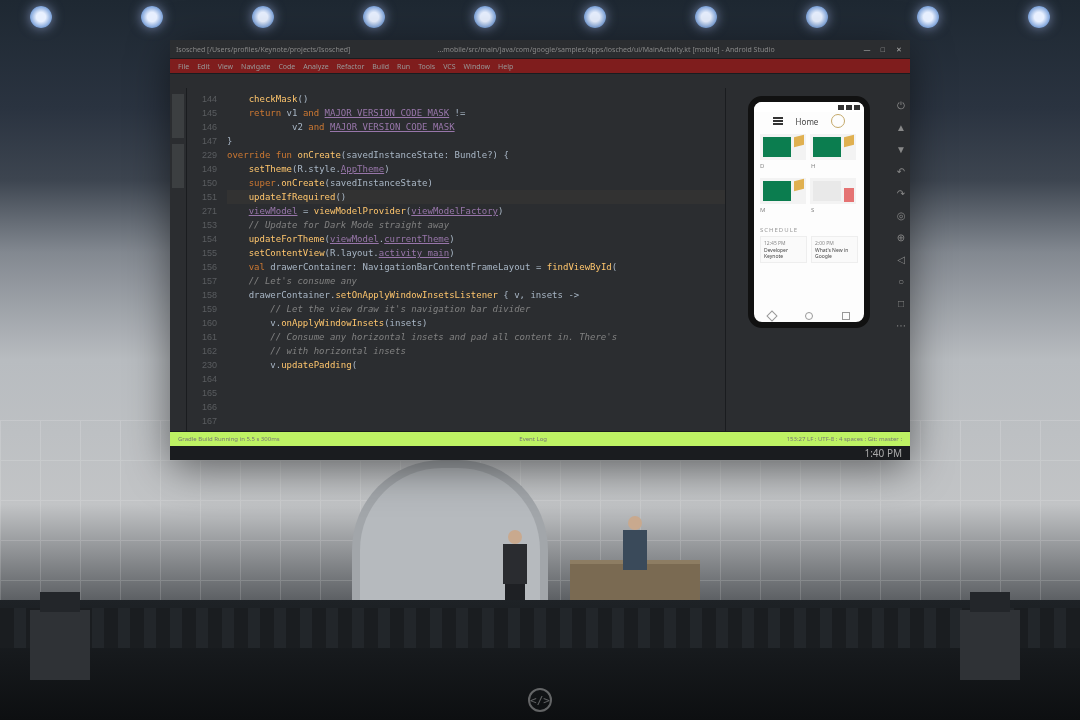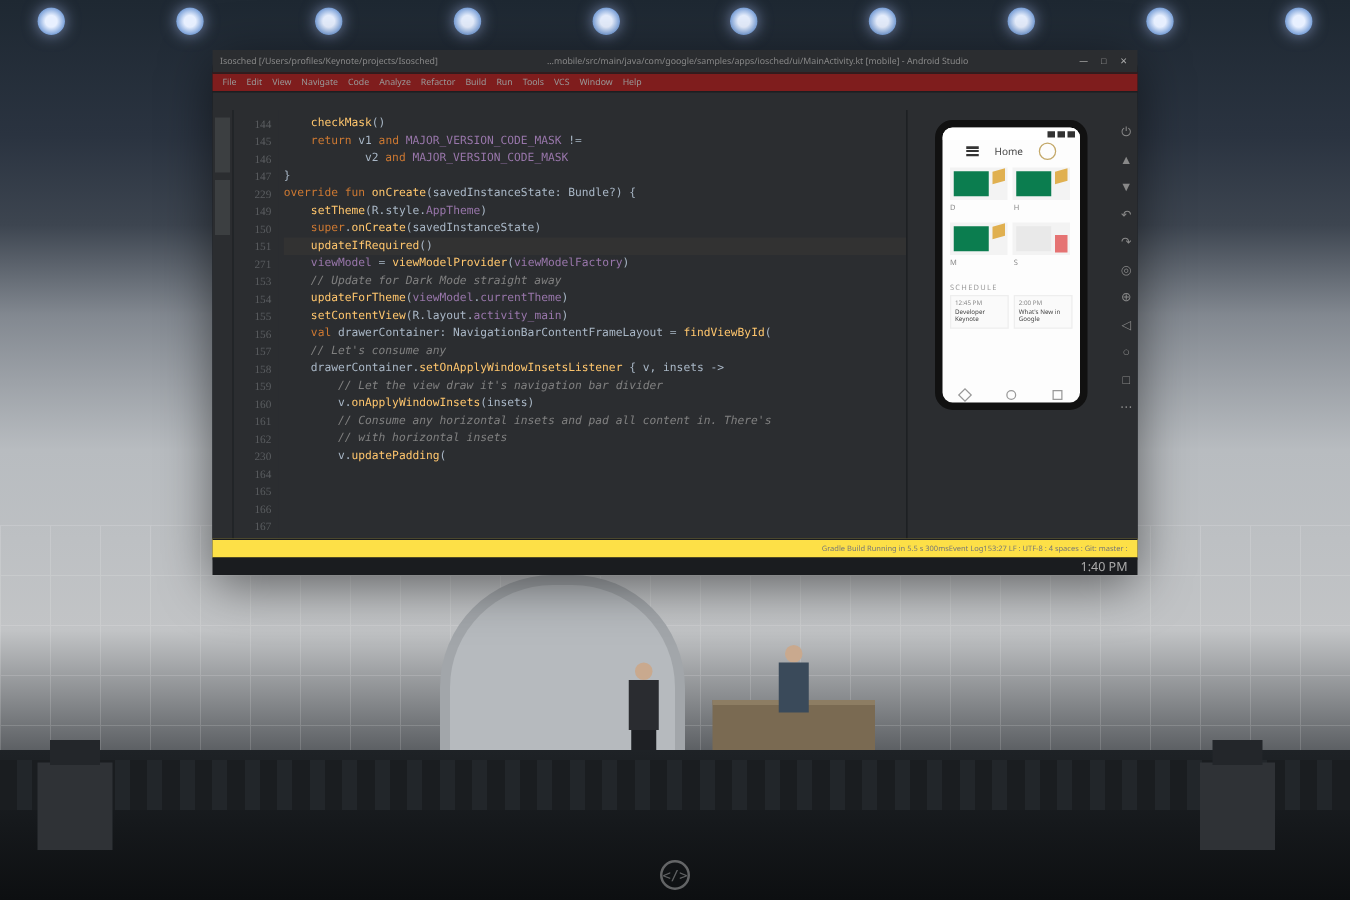--- a/index.html
+++ b/index.html
@@ -13,27 +13,27 @@
 .bigscreen{position:absolute;left:170px;top:40px;width:740px;height:420px;background:#0f1114;border-radius:15px;box-shadow:0 8px 40px rgba(0,0,0,.5);display:flex;flex-direction:column}
 .titlebar{height:18px;background:#2b2d30;display:flex;align-items:center;padding:0 6px;font-size:7px;color:#888;justify-content:space-between}
 .titlebar-right{display:flex;gap:6px}
 .winbtn{width:10px;height:10px;display:inline-flex;align-items:center;justify-content:center;color:#aaa}
 .menubar{height:14px;background:#7f1d1d;border-top:1px solid #1a1c1f;display:flex;gap:8px;padding:0 8px;font-size:7px;color:#999;align-items:center}
 .toolbar{height:14px;background:#2b2d30;border-top:1px solid #1a1c1f}
 .ide-body{flex:1;display:flex;background:#2b2d30;overflow:hidden}
 .sidestrip{width:16px;background:#2b2d30;border-right:1px solid #1a1c1f;display:flex;flex-direction:column;gap:6px;padding-top:6px;align-items:center}
 .sidetab{width:12px;height:40px;background:#3c3f41;font-size:5px;color:#888;writing-mode:vertical-rl;text-align:center;padding:2px 0}
 .editor-wrap{flex:1;display:flex;background:#2b2d30}
-.gutter{width:30px;background:#2b2d30;color:#5a5d60;font-family:Liberation Serif, serif;font-size:9px;text-align:right;padding:4px 6px 0 0;line-height:14px}
+.gutter{width:30px;background:#2b2d30;color:#5a5d60;font-family:Liberation Sans, sans-serif;font-size:9px;text-align:right;padding:4px 6px 0 0;line-height:14px}
 .code{flex:1;color:#a9b7c6;font-family:Menlo,Consolas,monospace;font-size:9px;padding:4px 0 0 4px;line-height:14px;white-space:pre;overflow:hidden}
 .kw{color:#cc7832}
 .id{color:#9876aa}
 .fn{color:#ffc66d}
 .cm{color:#808080;font-style:italic}
-.ul{}
+.ul{text-decoration:underline}
 .hl{background:#323232}
 
 
 .emu{width:150px;background:#2b2d30;border-left:1px solid #1a1c1f;padding:8px;display:flex;flex-direction:column;align-items:center}
 .phone{width:110px;height:220px;background:#fdfdfd;border:6px solid #111;border-radius:14px;position:relative;overflow:hidden}
 .phone-status{height:10px;background:#fff;display:flex;justify-content:flex-end;align-items:center;padding:0 4px;gap:2px}
 .phone-status .sig{width:6px;height:5px;background:#333}
 .phone-header{height:18px;display:flex;align-items:center;justify-content:space-between;padding:0 19px;font-size:8px;color:#444}
 .phone-header .ham{width:10px;height:8px;background:linear-gradient(#333 0 2px,transparent 2px 3px,#333 3px 5px,transparent 5px 6px,#333 6px 8px)}
 .phone-header .av{width:12px;height:12px;border-radius:50%;border:1px solid #c4a96a}
@@ -47,21 +47,21 @@
 .sched-h{font-size:6px;color:#999;letter-spacing:1px;margin:6px 0 2px}
 .card-row{display:flex;gap:4px}
 .card{flex:1;background:#fafafa;border:1px solid #eee;padding:3px;font-size:5px;color:#444}
 .card .t{color:#888;margin-bottom:1px}
 .phone-nav{position:absolute;bottom:0;left:0;right:0;height:12px;display:flex;justify-content:space-around;align-items:center}
 .phone-nav span{width:6px;height:6px;border:1px solid #999}
 
 
 .emu-icons{width:18px;background:#2b2d30;display:flex;flex-direction:column;gap:8px;padding-top:10px;align-items:center;color:#888;font-size:10px}
 
-.statusbar{height:14px;background:#fde047;border-top:1px solid #1a1c1f;display:flex;justify-content:flex-end;align-items:center;padding:0 8px;font-size:6px;color:#777}
+.statusbar{height:14px;background:#bef264;border-top:1px solid #1a1c1f;display:flex;justify-content:space-between;align-items:center;padding:0 8px;font-size:6px;color:#777}
 .macbar{height:14px;background:#1a1c1f;display:flex;justify-content:flex-end;align-items:center;padding:0 8px;gap:6px;font-size:10px;color:#aaa}
 
 
 .arch{position:absolute;left:352px;top:460px;width:180px;height:136px;background:#b6babe;border-radius:90px 90px 0 0;border:8px solid #a2a6aa;border-bottom:none}
 .stage-grid{position:absolute;top:420px;left:0;right:0;bottom:120px;opacity:.15;background-image:linear-gradient(#fff 1px,transparent 1px),linear-gradient(90deg,#fff 1px,transparent 1px);background-size:40px 40px}
 .desk{position:absolute;left:570px;bottom:112px;width:130px;height:44px;background:#7a6a52;border-top:4px solid #8d7d63}
 .person{position:absolute;bottom:110px;width:30px;height:80px}
 .person .head{width:14px;height:14px;border-radius:50%;background:#c9a98e;margin:0 auto}
 .person .body{width:24px;height:40px;margin:0 auto}
 .person .legs{width:20px;height:28px;margin:0 auto}

